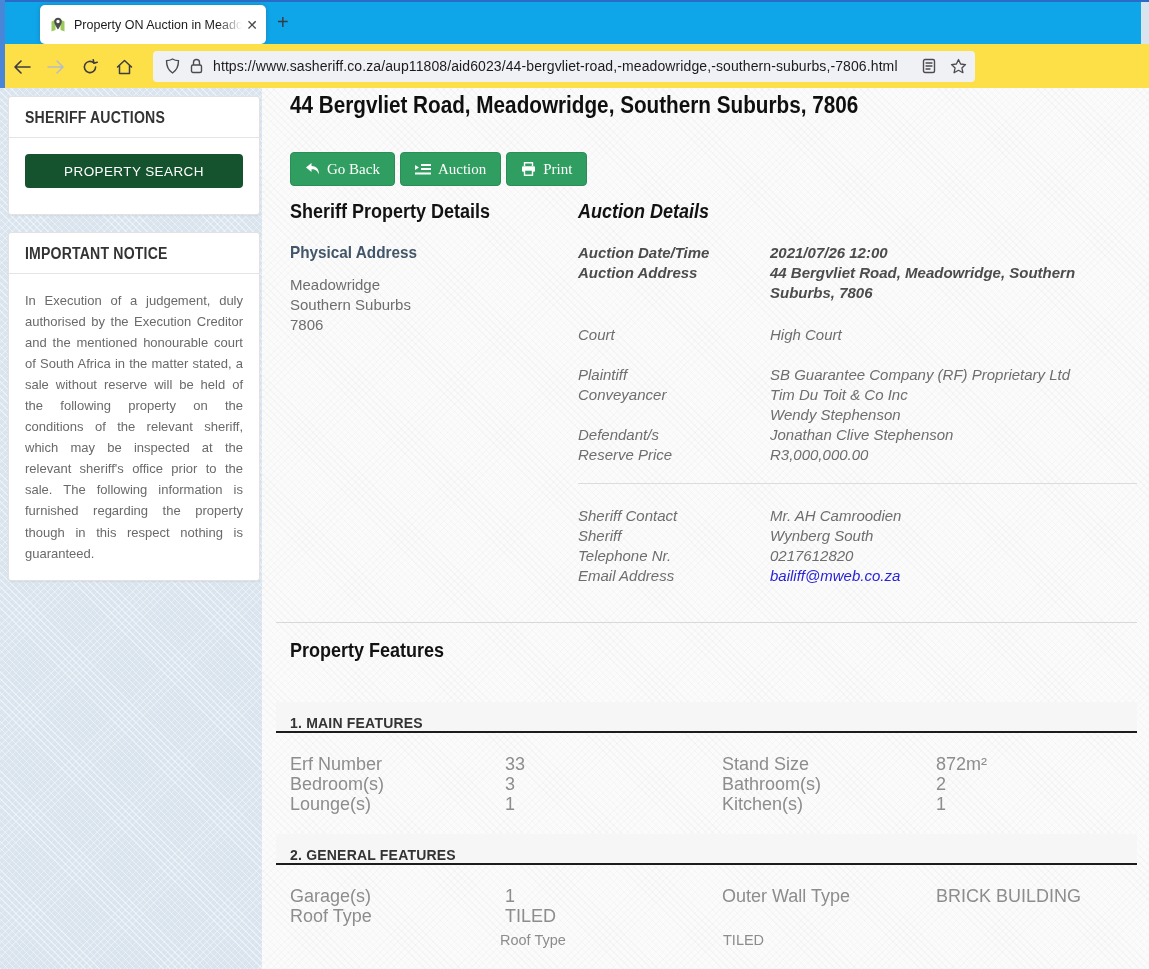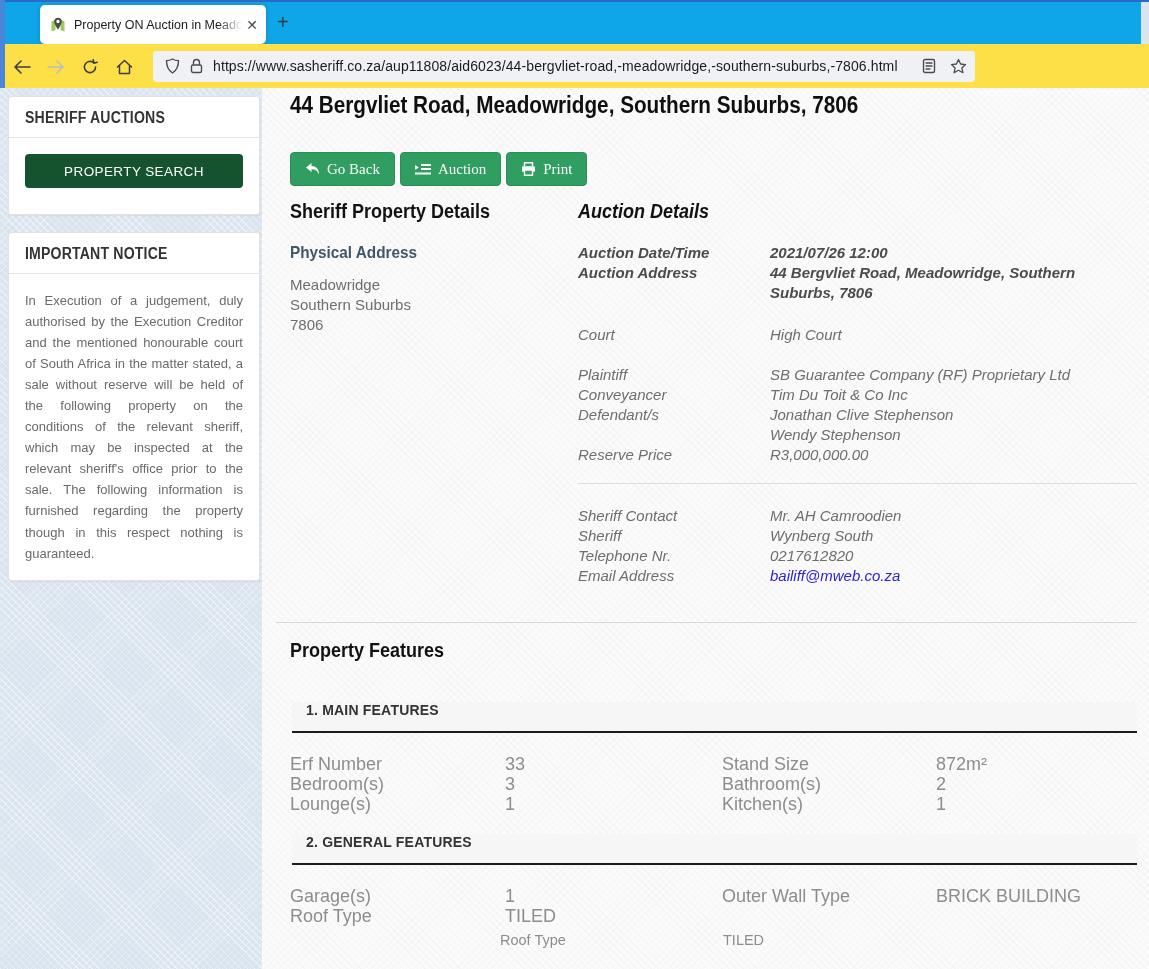--- a/index.html
+++ b/index.html
@@ -81,22 +81,22 @@
   .ad-row .val { flex:1; }
   .ad-row.bold { font-weight:700; color:#4c4c4c; }
   .ad-gap-a { height:22px; }
   .ad-gap-b { height:20px; }
   .ad-divider { border:none; border-top:1px solid #dcdcdc; margin:18px 0 22px; }
   .email-link { color:#2823d8; text-decoration:none; }
 
   .main-divider { position:absolute; top:534px; left:14px; right:12px; border:none; border-top:1px solid #d8d8d8; }
   .feat-title { position:absolute; top:551px; left:28px; font-size:20px; font-weight:700; color:#121212; }
 
-  .sec-bar { position:absolute; left:30px; right:12px; height:31px; background:#f6f6f6;
-             border-bottom:2px solid #1c1c1c; display:flex; align-items:flex-start; padding-left:14px; }
+  .sec-bar { position:absolute; left:14px; right:12px; height:31px; background:#f6f6f6;
+             border-bottom:2px solid #1c1c1c; display:flex; align-items:flex-end; padding-left:14px; }
   .sec-bar span { font-size:14px; font-weight:700; color:#333; letter-spacing:.2px; }
   .sec-bar-1 { top:614px; }
   .sec-bar-2 { top:746px; }
 
   .feat-grid { position:absolute; left:28px; right:16px; display:grid;
                grid-template-columns:215px 217px 214px auto;
                font-size:18px; line-height:20px; color:#8d8d8d; }
   .feat-grid-1 { top:666px; }
   .feat-grid-2 { top:798px; }
   .feat-extra { position:absolute; top:842px; left:238px; display:grid; grid-template-columns:223px auto;
@@ -263,26 +263,26 @@
         <div class="ad-gap-b"></div>
         <div class="ad-row">
           <span class="lbl">Plaintiff</span>
           <span class="val">SB Guarantee Company (RF) Proprietary Ltd</span>
         </div>
         <div class="ad-row">
           <span class="lbl">Conveyancer</span>
           <span class="val">Tim Du Toit &amp; Co Inc</span>
         </div>
         <div class="ad-row">
+          <span class="lbl"></span>
+          <span class="val">Wendy Stephenson</span>
+        </div>
+        <div class="ad-row">
           <span class="lbl">Defendant/s</span>
           <span class="val">Jonathan Clive Stephenson</span>
-        </div>
-        <div class="ad-row">
-          <span class="lbl"></span>
-          <span class="val">Wendy Stephenson</span>
         </div>
         <div class="ad-row">
           <span class="lbl">Reserve Price</span>
           <span class="val">R3,000,000.00</span>
         </div>
 
         <hr class="ad-divider">
 
         <div class="ad-row">
           <span class="lbl">Sheriff Contact</span>

